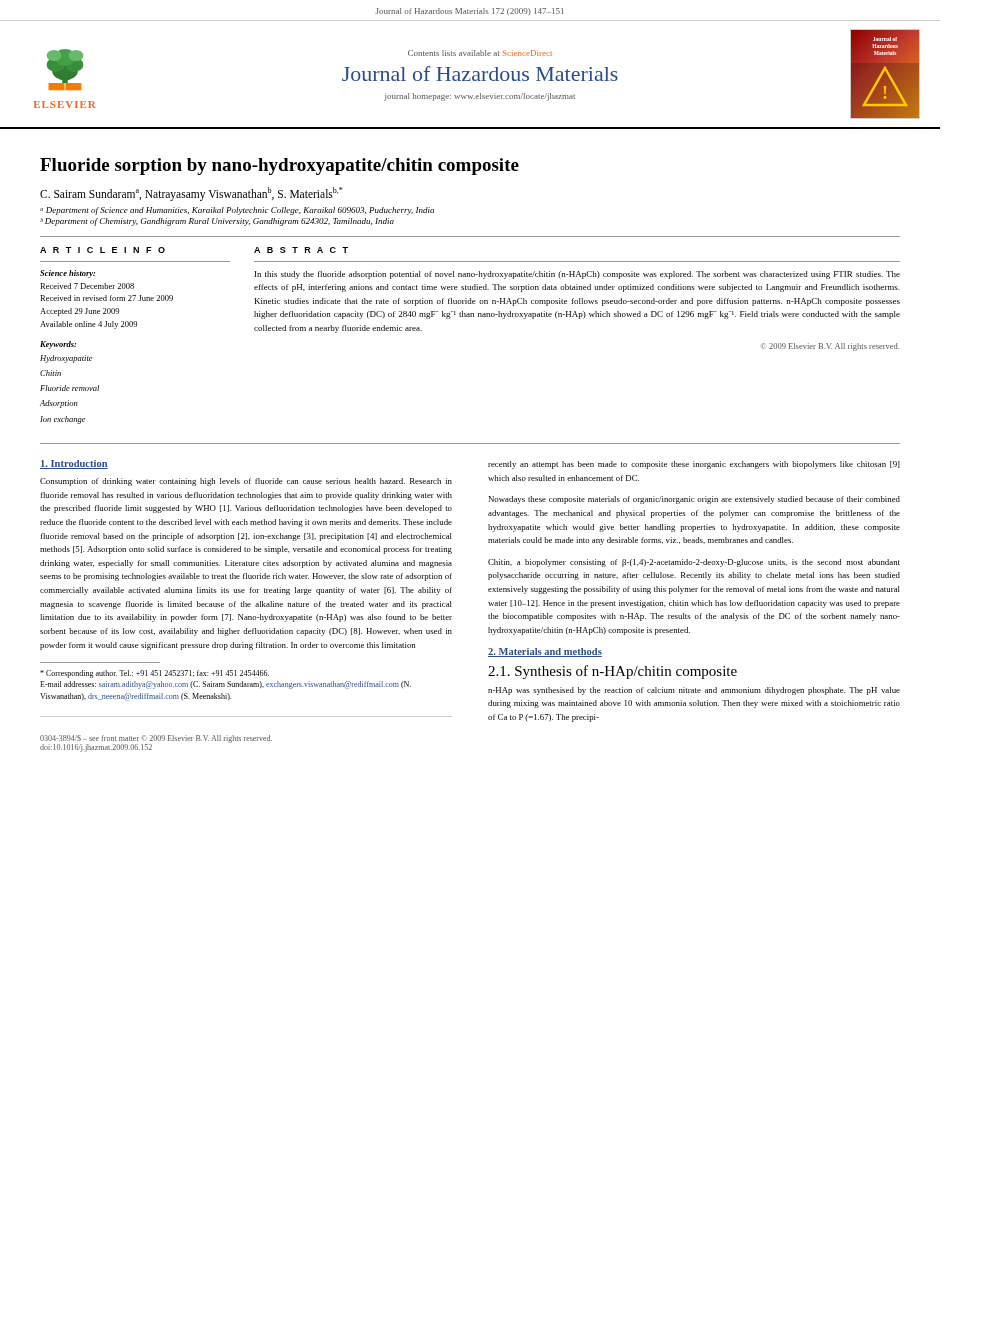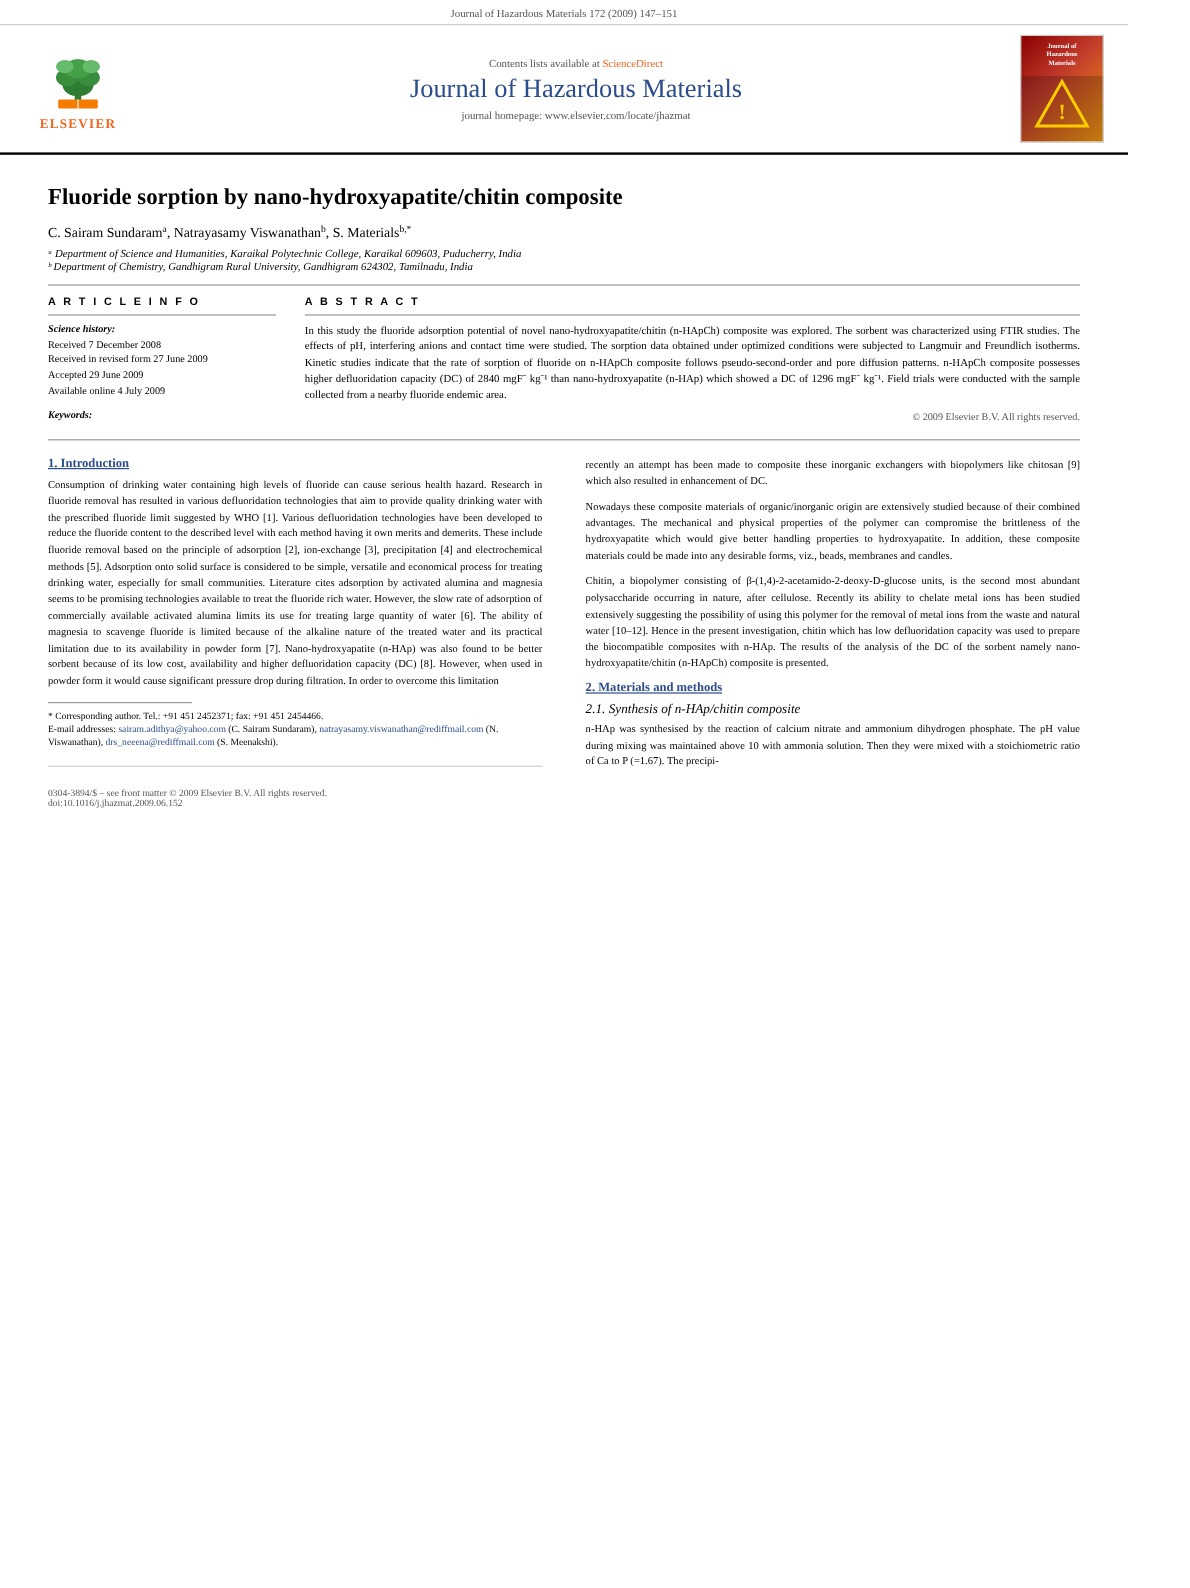--- a/index.html
+++ b/index.html
@@ -248,22 +248,21 @@
     
     .section-heading {
       font-size: 10.5px;
       font-weight: bold;
       color: #2b4d8e;
       margin-bottom: 6px;
       text-decoration: underline;
     }
 
     .subsection-heading {
-      font-size: 11px;
-      font-style: italic;
+      font-size: 15px;
       color: #000;
       margin-bottom: 4px;
     }
 
     .body-text {
       font-size: 8.8px;
       line-height: 1.55;
       text-align: justify;
       margin-bottom: 8px;
     }
@@ -372,20 +371,27 @@
         <div class="info-block">
           <div class="info-label">Science history:</div>
           <div class="info-text">Received 7 December 2008</div>
           <div class="info-text">Received in revised form 27 June 2009</div>
           <div class="info-text">Accepted 29 June 2009</div>
           <div class="info-text">Available online 4 July 2009</div>
         </div>
 
         <div class="info-block">
           <div class="info-label">Keywords:</div>
+          <div class="keywords-list">
+            <div>Hydroxyapatite</div>
+            <div>Chitin</div>
+            <div>Fluoride removal</div>
+            <div>Adsorption</div>
+            <div>Ion exchange</div>
+          </div>
         </div>
       </div>
 
       <div class="right-col">
         <div class="section-label">A B S T R A C T</div>
         <hr class="article-info-divider">
         <div class="abstract-text">In this study the fluoride adsorption potential of novel nano-hydroxyapatite/chitin (n-HApCh) composite was explored. The sorbent was characterized using FTIR studies. The effects of pH, interfering anions and contact time were studied. The sorption data obtained under optimized conditions were subjected to Langmuir and Freundlich isotherms. Kinetic studies indicate that the rate of sorption of fluoride on n-HApCh composite follows pseudo-second-order and pore diffusion patterns. n-HApCh composite possesses higher defluoridation capacity (DC) of 2840 mgF⁻ kg⁻¹ than nano-hydroxyapatite (n-HAp) which showed a DC of 1296 mgF⁻ kg⁻¹. Field trials were conducted with the sample collected from a nearby fluoride endemic area.</div>
         <div class="copyright-line">© 2009 Elsevier B.V. All rights reserved.</div>
       </div>
 
@@ -398,21 +404,21 @@
       <div class="main-left">
         <div class="section-heading">1.  Introduction</div>
         <div class="body-text">Consumption of drinking water containing high levels of fluoride can cause serious health hazard. Research in fluoride removal has resulted in various defluoridation technologies that aim to provide quality drinking water with the prescribed fluoride limit suggested by WHO [1]. Various defluoridation technologies have been developed to reduce the fluoride content to the described level with each method having it own merits and demerits. These include fluoride removal based on the principle of adsorption [2], ion-exchange [3], precipitation [4] and electrochemical methods [5]. Adsorption onto solid surface is considered to be simple, versatile and economical process for treating drinking water, especially for small communities. Literature cites adsorption by activated alumina and magnesia seems to be promising technologies available to treat the fluoride rich water. However, the slow rate of adsorption of commercially available activated alumina limits its use for treating large quantity of water [6]. The ability of magnesia to scavenge fluoride is limited because of the alkaline nature of the treated water and its practical limitation due to its availability in powder form [7]. Nano-hydroxyapatite (n-HAp) was also found to be better sorbent because of its low cost, availability and higher defluoridation capacity (DC) [8]. However, when used in powder form it would cause significant pressure drop during filtration. In order to overcome this limitation</div>
 
         <hr class="footnote-divider">
         <div class="footnote-text">* Corresponding author. Tel.: +91 451 2452371; fax: +91 451 2454466.</div>
         <div class="footnote-text">
           <span>E-mail addresses:</span>
           <a>sairam.adithya@yahoo.com</a>
           <span>(C. Sairam Sundaram),</span>
-          <a>natrayasamy.viswanathan@rediffmail.com</a>
+          <a>exchangers.viswanathan@rediffmail.com</a>
           <span>(N. Viswanathan),</span>
           <a>drs_neeena@rediffmail.com</a>
           <span>(S. Meenakshi).</span>
         </div>
 
         <div class="bottom-bar">
           <div>0304-3894/$ – see front matter © 2009 Elsevier B.V. All rights reserved.</div>
           <div>doi:10.1016/j.jhazmat.2009.06.152</div>
         </div>
       </div>

